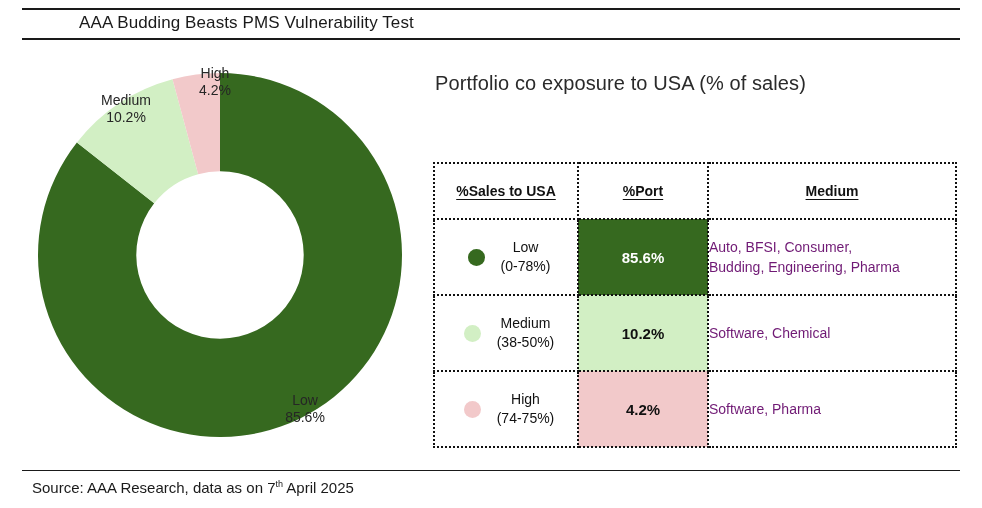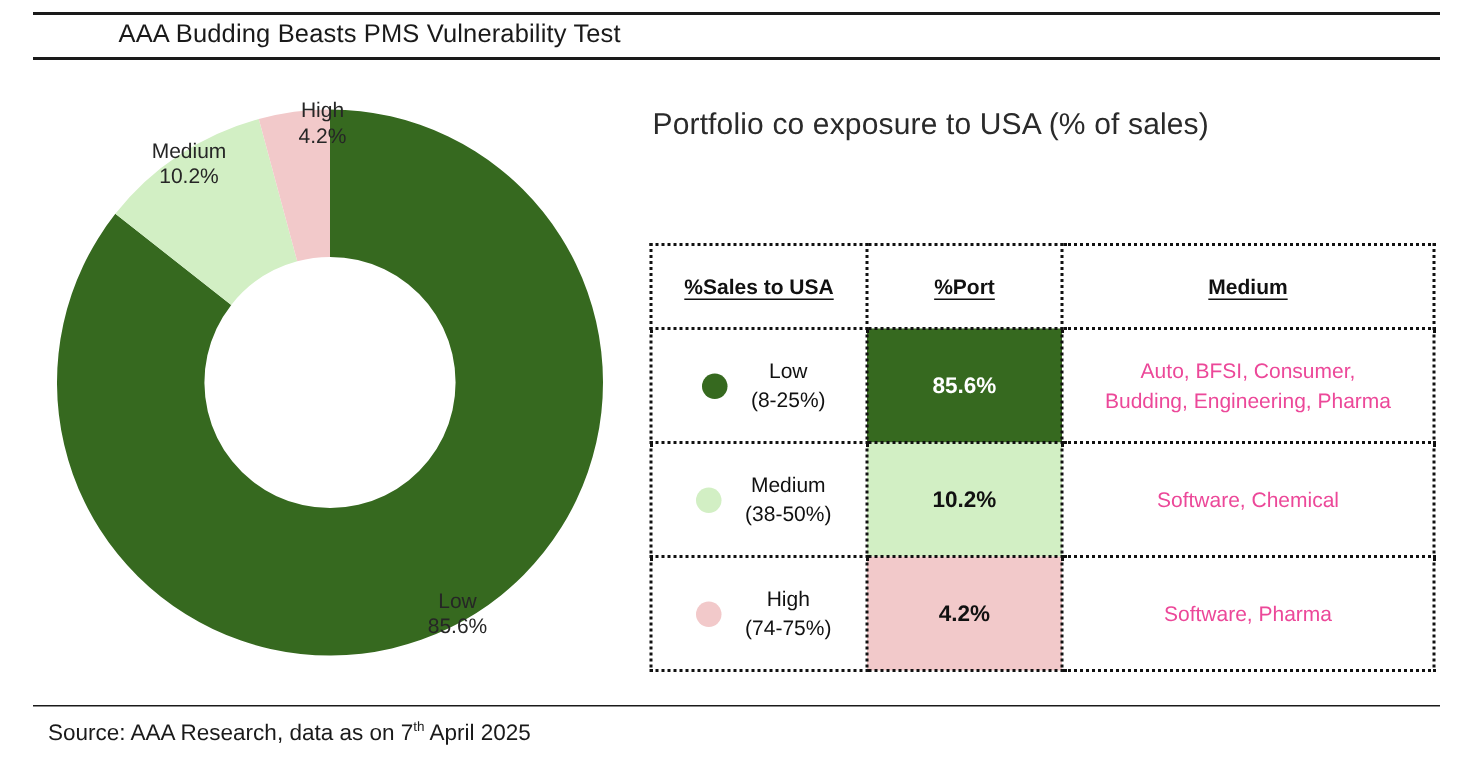--- a/index.html
+++ b/index.html
@@ -148,24 +148,23 @@
   }
   .cat-text .cat-name { display: block; }
   .cat-text .cat-range { display: block; }
 
   .port-cell {
     text-align: center;
     font-size: 15px;
     font-weight: bold;
   }
   .sect-cell {
-    text-align: center;
     font-size: 14px;
     line-height: 20px;
-    color: #ec4899;
+    color: #701a75;
     padding: 0 8px;
   }
   .sect-cell span { display: block; }
 
   
   #footer-rule {
     position: absolute;
     left: 22px;
     top: 470px;
     width: 938px;
@@ -233,21 +232,21 @@
       </th>
     </tr>
   </thead>
   <tbody id="table-body">
       <tr>
         <td class="cat-cell">
           <div class="cat-inner">
             <span class="dot" style="background: rgb(54, 105, 31);"></span>
             <span class="cat-text">
               <span class="cat-name">Low</span>
-              <span class="cat-range">(8-25%)</span>
+              <span class="cat-range">(0-78%)</span>
             </span>
           </div>
         </td>
         <td class="port-cell" style="background: rgb(54, 105, 31); color: rgb(255, 255, 255);">85.6%</td>
         <td class="sect-cell">
           <span>Auto, BFSI, Consumer,</span>
           <span>Budding, Engineering, Pharma</span>
         </td>
       </tr>
       <tr>

